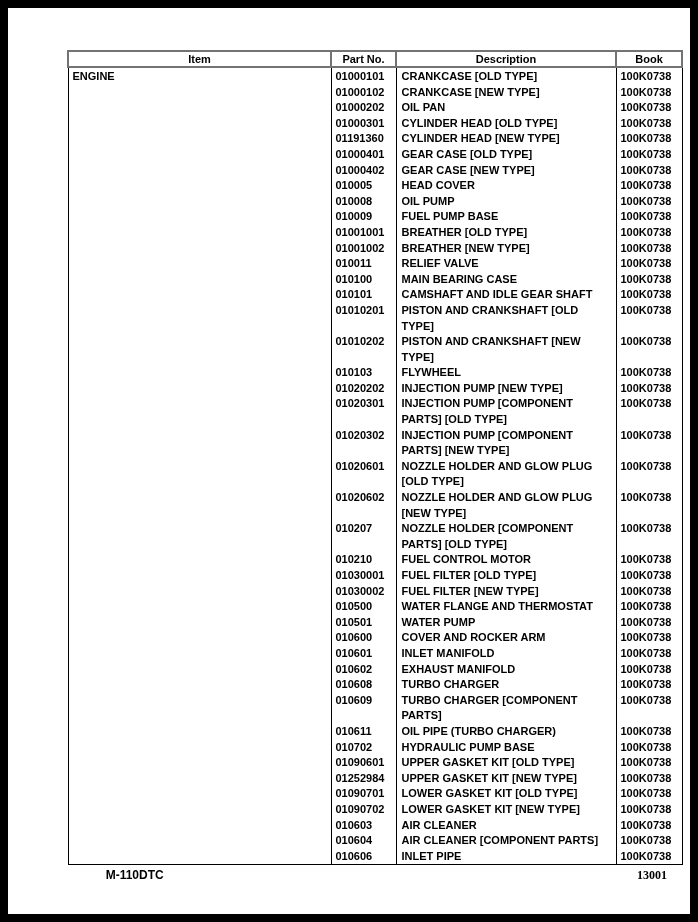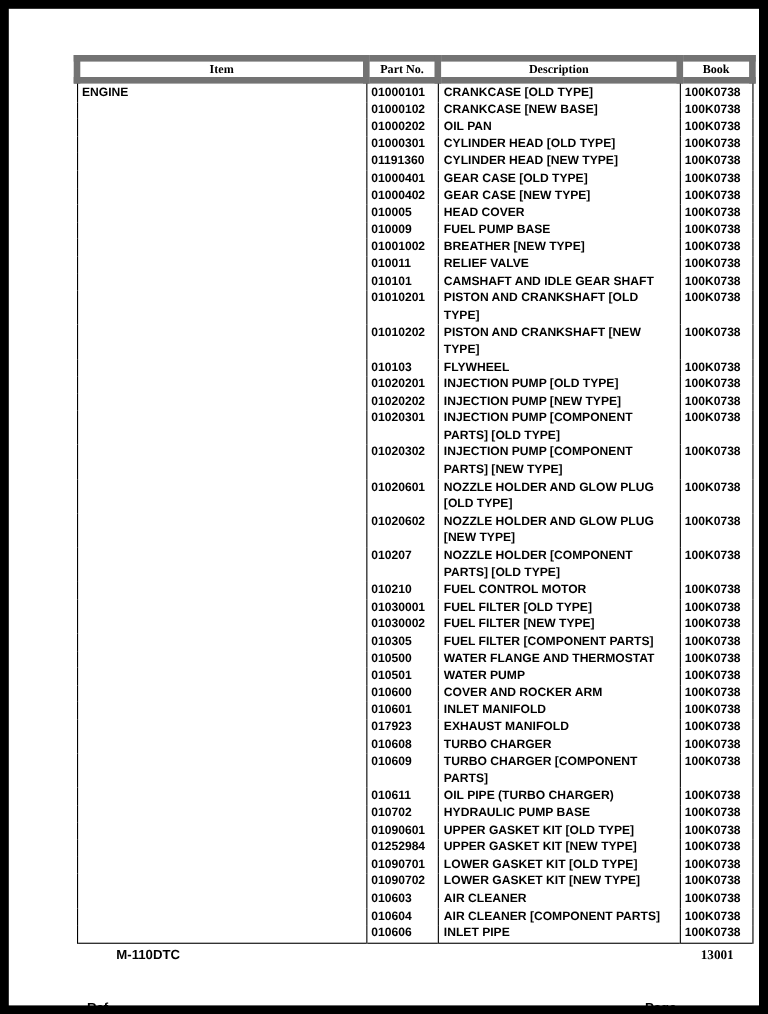--- a/index.html
+++ b/index.html
@@ -17,29 +17,28 @@
     background: #ffffff;
   }
   table.parts-table {
     margin: 42px 0 0 59px;
     width: 614px;
     border-collapse: collapse;
     table-layout: fixed;
     border: 1px solid #000;
   }
   .parts-table th {
-    border: 6px solid #737373;
+    border: 2px solid #737373;
     font-size: 11px;
     font-weight: bold;
     text-align: center;
     height: 15px;
     line-height: 14px;
     padding: 0;
     color: #000;
-    font-family: Liberation Serif, serif;
   }
   .parts-table td {
     border-left: 1px solid #000;
     border-right: 1px solid #000;
     font-size: 11px;
     font-weight: bold;
     line-height: 15.6px;
     vertical-align: top;
     padding: 0 4px;
     color: #000;
@@ -87,21 +86,21 @@
     <tbody id="parts-body">
         <tr>
           <td class="cell-item">ENGINE</td>
           <td class="cell-part-no">01000101</td>
           <td class="cell-description">CRANKCASE [OLD TYPE]</td>
           <td class="cell-book">100K0738</td>
         </tr>
         <tr>
           <td class="cell-item"></td>
           <td class="cell-part-no">01000102</td>
-          <td class="cell-description">CRANKCASE [NEW BASE]</td>
+          <td class="cell-description">CRANKCASE [NEW TYPE]</td>
           <td class="cell-book">100K0738</td>
         </tr>
         <tr>
           <td class="cell-item"></td>
           <td class="cell-part-no">01000202</td>
           <td class="cell-description">OIL PAN</td>
           <td class="cell-book">100K0738</td>
         </tr>
         <tr>
           <td class="cell-item"></td>
@@ -128,38 +127,56 @@
           <td class="cell-book">100K0738</td>
         </tr>
         <tr>
           <td class="cell-item"></td>
           <td class="cell-part-no">010005</td>
           <td class="cell-description">HEAD COVER</td>
           <td class="cell-book">100K0738</td>
         </tr>
         <tr>
           <td class="cell-item"></td>
+          <td class="cell-part-no">010008</td>
+          <td class="cell-description">OIL PUMP</td>
+          <td class="cell-book">100K0738</td>
+        </tr>
+        <tr>
+          <td class="cell-item"></td>
           <td class="cell-part-no">010009</td>
           <td class="cell-description">FUEL PUMP BASE</td>
           <td class="cell-book">100K0738</td>
         </tr>
         <tr>
           <td class="cell-item"></td>
+          <td class="cell-part-no">01001001</td>
+          <td class="cell-description">BREATHER [OLD TYPE]</td>
+          <td class="cell-book">100K0738</td>
+        </tr>
+        <tr>
+          <td class="cell-item"></td>
           <td class="cell-part-no">01001002</td>
           <td class="cell-description">BREATHER [NEW TYPE]</td>
           <td class="cell-book">100K0738</td>
         </tr>
         <tr>
           <td class="cell-item"></td>
           <td class="cell-part-no">010011</td>
           <td class="cell-description">RELIEF VALVE</td>
           <td class="cell-book">100K0738</td>
         </tr>
         <tr>
           <td class="cell-item"></td>
+          <td class="cell-part-no">010100</td>
+          <td class="cell-description">MAIN BEARING CASE</td>
+          <td class="cell-book">100K0738</td>
+        </tr>
+        <tr>
+          <td class="cell-item"></td>
           <td class="cell-part-no">010101</td>
           <td class="cell-description">CAMSHAFT AND IDLE GEAR SHAFT</td>
           <td class="cell-book">100K0738</td>
         </tr>
         <tr>
           <td class="cell-item"></td>
           <td class="cell-part-no">01010201</td>
           <td class="cell-description">PISTON AND CRANKSHAFT [OLD TYPE]</td>
           <td class="cell-book">100K0738</td>
         </tr>
@@ -170,26 +187,20 @@
           <td class="cell-book">100K0738</td>
         </tr>
         <tr>
           <td class="cell-item"></td>
           <td class="cell-part-no">010103</td>
           <td class="cell-description">FLYWHEEL</td>
           <td class="cell-book">100K0738</td>
         </tr>
         <tr>
           <td class="cell-item"></td>
-          <td class="cell-part-no">01020201</td>
-          <td class="cell-description">INJECTION PUMP [OLD TYPE]</td>
-          <td class="cell-book">100K0738</td>
-        </tr>
-        <tr>
-          <td class="cell-item"></td>
           <td class="cell-part-no">01020202</td>
           <td class="cell-description">INJECTION PUMP [NEW TYPE]</td>
           <td class="cell-book">100K0738</td>
         </tr>
         <tr>
           <td class="cell-item"></td>
           <td class="cell-part-no">01020301</td>
           <td class="cell-description">INJECTION PUMP [COMPONENT PARTS] [OLD TYPE]</td>
           <td class="cell-book">100K0738</td>
         </tr>
@@ -230,26 +241,20 @@
           <td class="cell-book">100K0738</td>
         </tr>
         <tr>
           <td class="cell-item"></td>
           <td class="cell-part-no">01030002</td>
           <td class="cell-description">FUEL FILTER [NEW TYPE]</td>
           <td class="cell-book">100K0738</td>
         </tr>
         <tr>
           <td class="cell-item"></td>
-          <td class="cell-part-no">010305</td>
-          <td class="cell-description">FUEL FILTER [COMPONENT PARTS]</td>
-          <td class="cell-book">100K0738</td>
-        </tr>
-        <tr>
-          <td class="cell-item"></td>
           <td class="cell-part-no">010500</td>
           <td class="cell-description">WATER FLANGE AND THERMOSTAT</td>
           <td class="cell-book">100K0738</td>
         </tr>
         <tr>
           <td class="cell-item"></td>
           <td class="cell-part-no">010501</td>
           <td class="cell-description">WATER PUMP</td>
           <td class="cell-book">100K0738</td>
         </tr>
@@ -260,21 +265,21 @@
           <td class="cell-book">100K0738</td>
         </tr>
         <tr>
           <td class="cell-item"></td>
           <td class="cell-part-no">010601</td>
           <td class="cell-description">INLET MANIFOLD</td>
           <td class="cell-book">100K0738</td>
         </tr>
         <tr>
           <td class="cell-item"></td>
-          <td class="cell-part-no">017923</td>
+          <td class="cell-part-no">010602</td>
           <td class="cell-description">EXHAUST MANIFOLD</td>
           <td class="cell-book">100K0738</td>
         </tr>
         <tr>
           <td class="cell-item"></td>
           <td class="cell-part-no">010608</td>
           <td class="cell-description">TURBO CHARGER</td>
           <td class="cell-book">100K0738</td>
         </tr>
         <tr>

